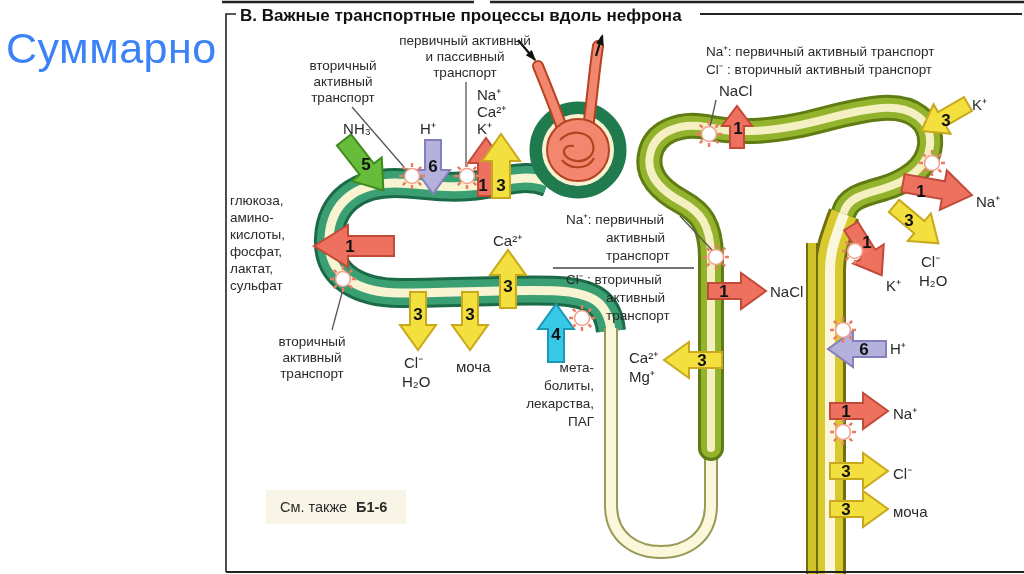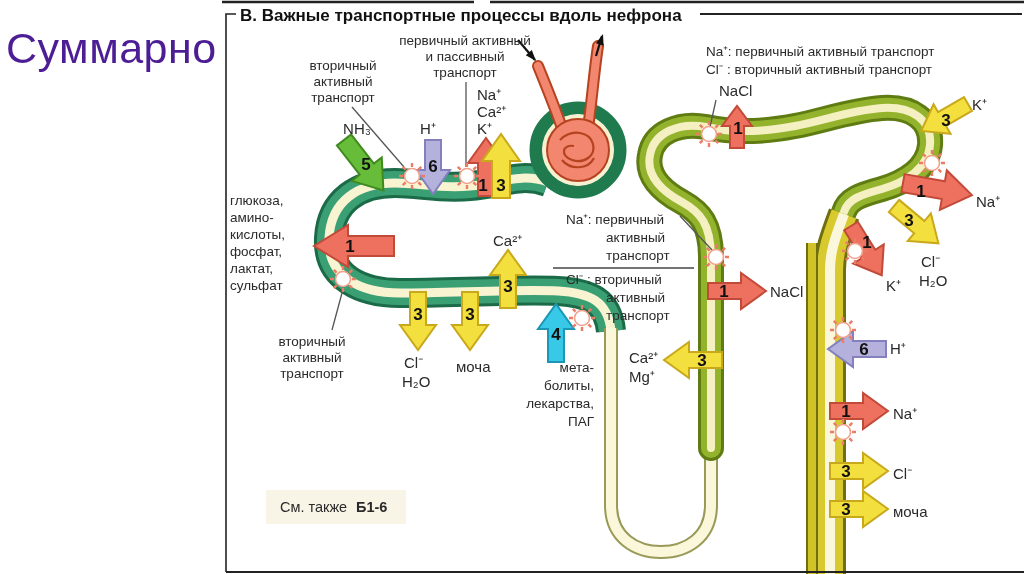--- a/index.html
+++ b/index.html
@@ -1,18 +1,18 @@
 <!DOCTYPE html>
 <html><head>
 <meta charset="utf-8">
 <style>
   html,body{margin:0;padding:0;background:#ffffff;}
   .slide{position:relative;width:1024px;height:574px;background:#ffffff;overflow:hidden;
          font-family:"Liberation Sans",sans-serif;}
-  .heading{position:absolute;left:6px;top:24px;font-size:43px;color:#4c1d95;
+  .heading{position:absolute;left:6px;top:24px;font-size:43px;color:#3b82f6;
            font-family:"Liberation Sans",sans-serif;letter-spacing:.5px;}
   svg.diagram{position:absolute;left:0;top:0;}
   svg text{font-family:"Liberation Sans",sans-serif;fill:#2a2a2a;}
   .t-title{font-size:17px;font-weight:bold;fill:#111;}
   .lbl{font-size:13.5px;}
   .ion{font-size:15px;}
   .num{font-size:17px;font-weight:bold;fill:#111;text-anchor:middle;}
   .see{font-size:14.5px;}
   .see-b{font-size:14.5px;font-weight:bold;}
   .ar-red{fill:#ee7160;stroke:#c24a38;stroke-width:2;}

